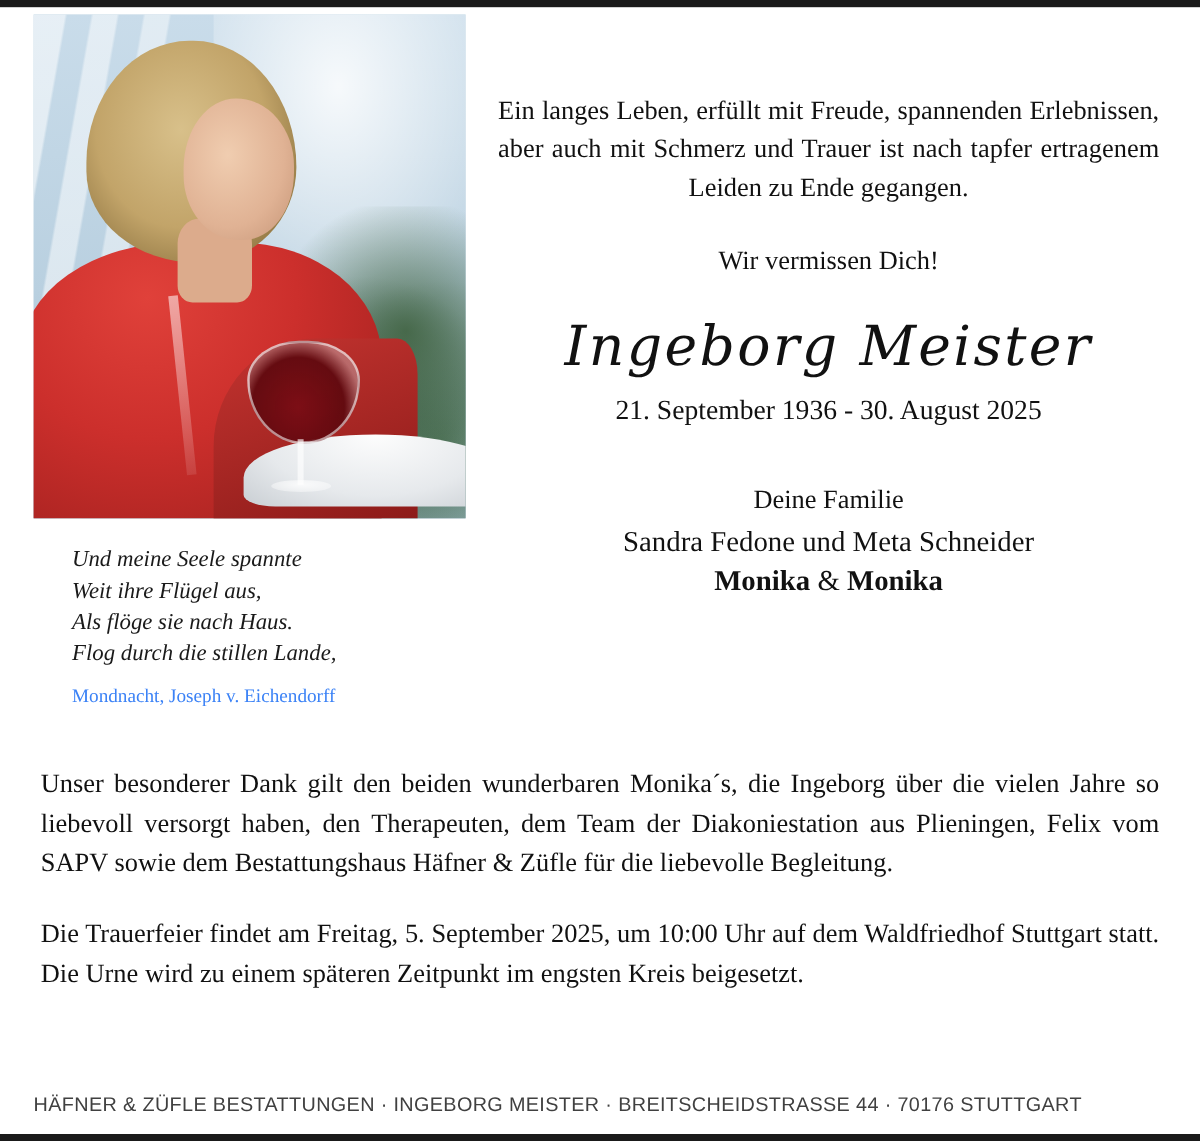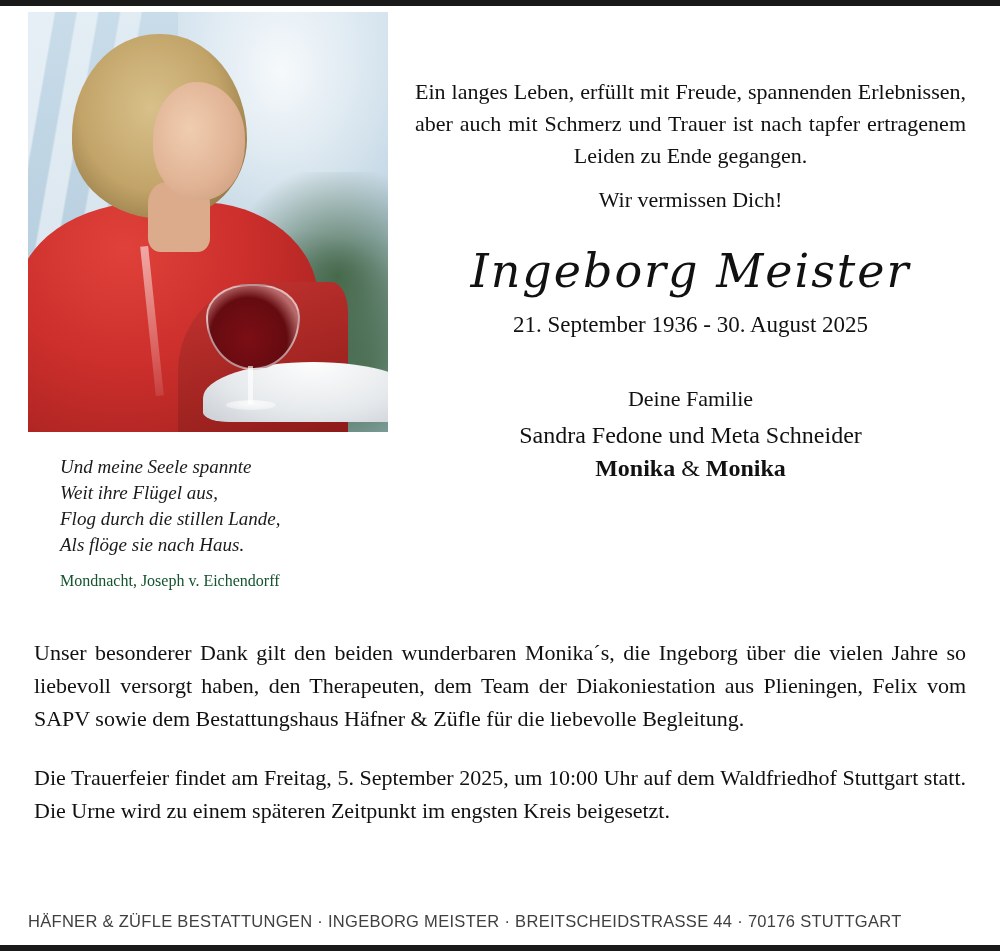--- a/index.html
+++ b/index.html
@@ -134,21 +134,21 @@
     font-style: italic;
     font-size: 19px;
     line-height: 26px;
     color: #1a1a1a;
   }
   .poem-line { white-space: nowrap; }
   .poem-src {
     margin: 14px 0 0 32px;
     font-style: normal;
     font-size: 16px;
-    color: #14532d;
+    color: #3b82f6;
   }
 
   .text-col {
     flex: 1 1 auto;
     padding-left: 21px;
     padding-top: 70px;
     text-align: center;
   }
   .intro {
     font-size: 22px;
@@ -158,21 +158,21 @@
     margin: 0 6px;
   }
   .intro-2 {
     font-size: 22px;
     line-height: 32px;
     margin-top: 16px;
   }
   .intro-3 {
     font-size: 22px;
     line-height: 32px;
-    margin-top: 12px;
+    margin-top: 29px;
   }
   .name {
     font-family: "DejaVu Serif", serif;
     font-style: italic;
     font-size: 46px;
     letter-spacing: 2px;
     margin-top: 28px;
     white-space: nowrap;
   }
   .dates {
@@ -241,22 +241,22 @@
           <div class="ph-zip"></div>
           <div class="ph-table"></div>
           <div class="ph-glass-bowl"></div>
           <div class="ph-glass-stem"></div>
           <div class="ph-glass-foot"></div>
         </div>
 
         <div class="poem">
           <div class="poem-line">Und meine Seele spannte</div>
           <div class="poem-line">Weit ihre Flügel aus,</div>
+          <div class="poem-line">Als flöge sie nach Haus.</div>
           <div class="poem-line">Flog durch die stillen Lande,</div>
-          <div class="poem-line">Als flöge sie nach Haus.</div>
         </div>
         <div class="poem-src">Mondnacht, Joseph v. Eichendorff</div>
       </div>
 
       <div class="text-col">
         <p class="intro">Ein langes Leben, erfüllt mit Freude, spannenden Erlebnissen, aber auch mit Schmerz und Trauer ist nach tapfer ertragenem Leiden zu Ende gegangen.</p>
         <p class="intro-3">Wir vermissen Dich!</p>
 
         <div class="name">Ingeborg Meister</div>
         <div class="dates">21. September 1936 - 30. August 2025</div>

